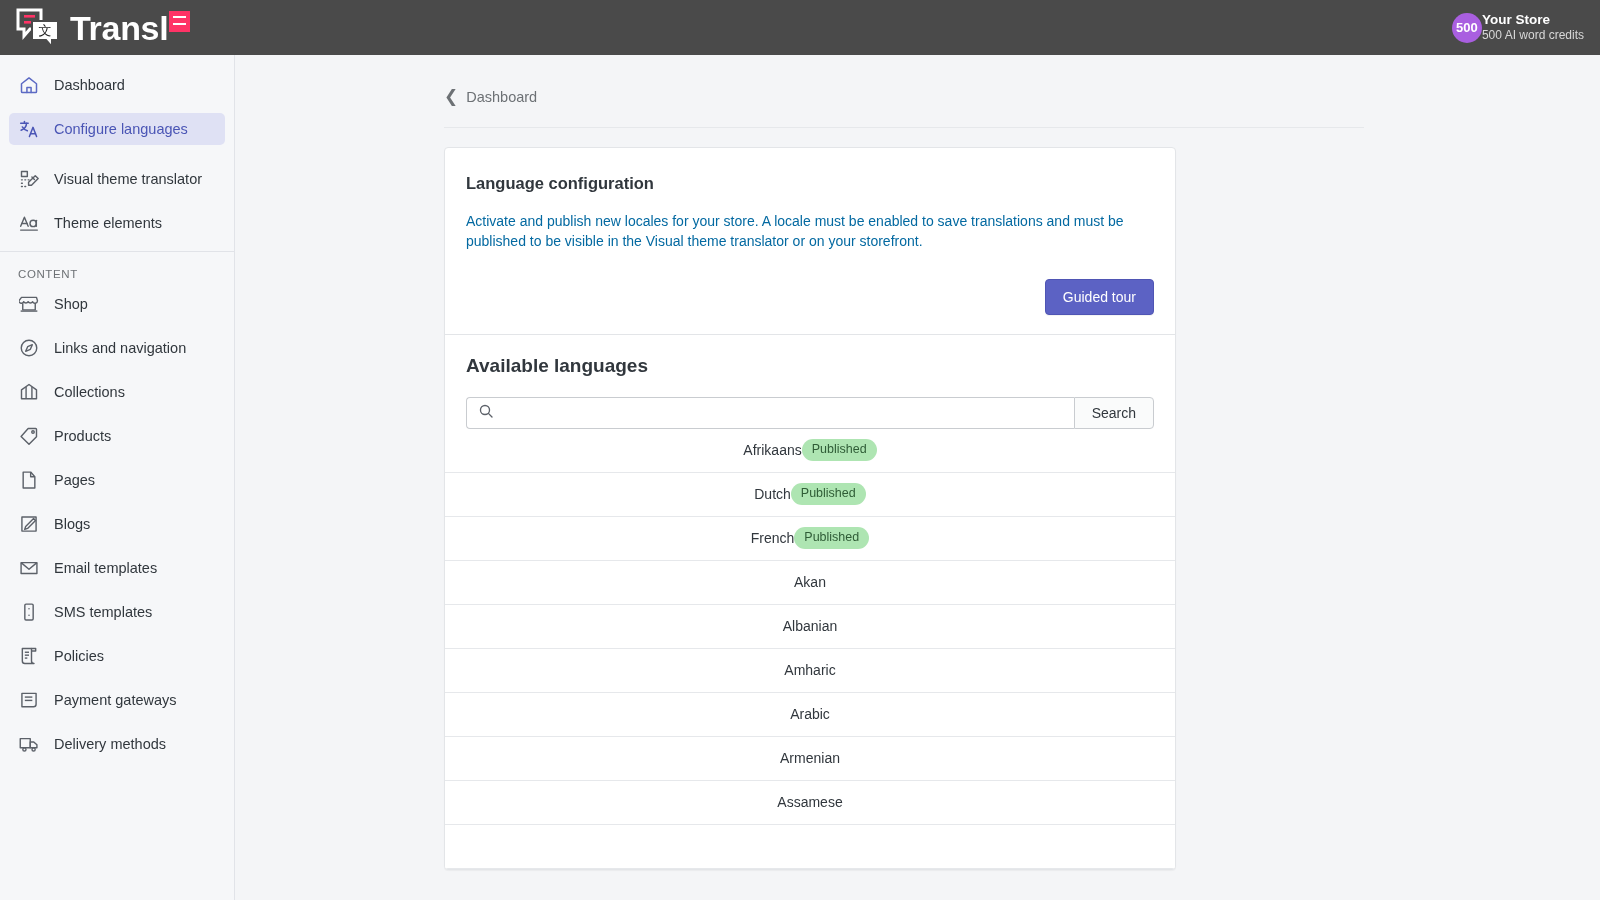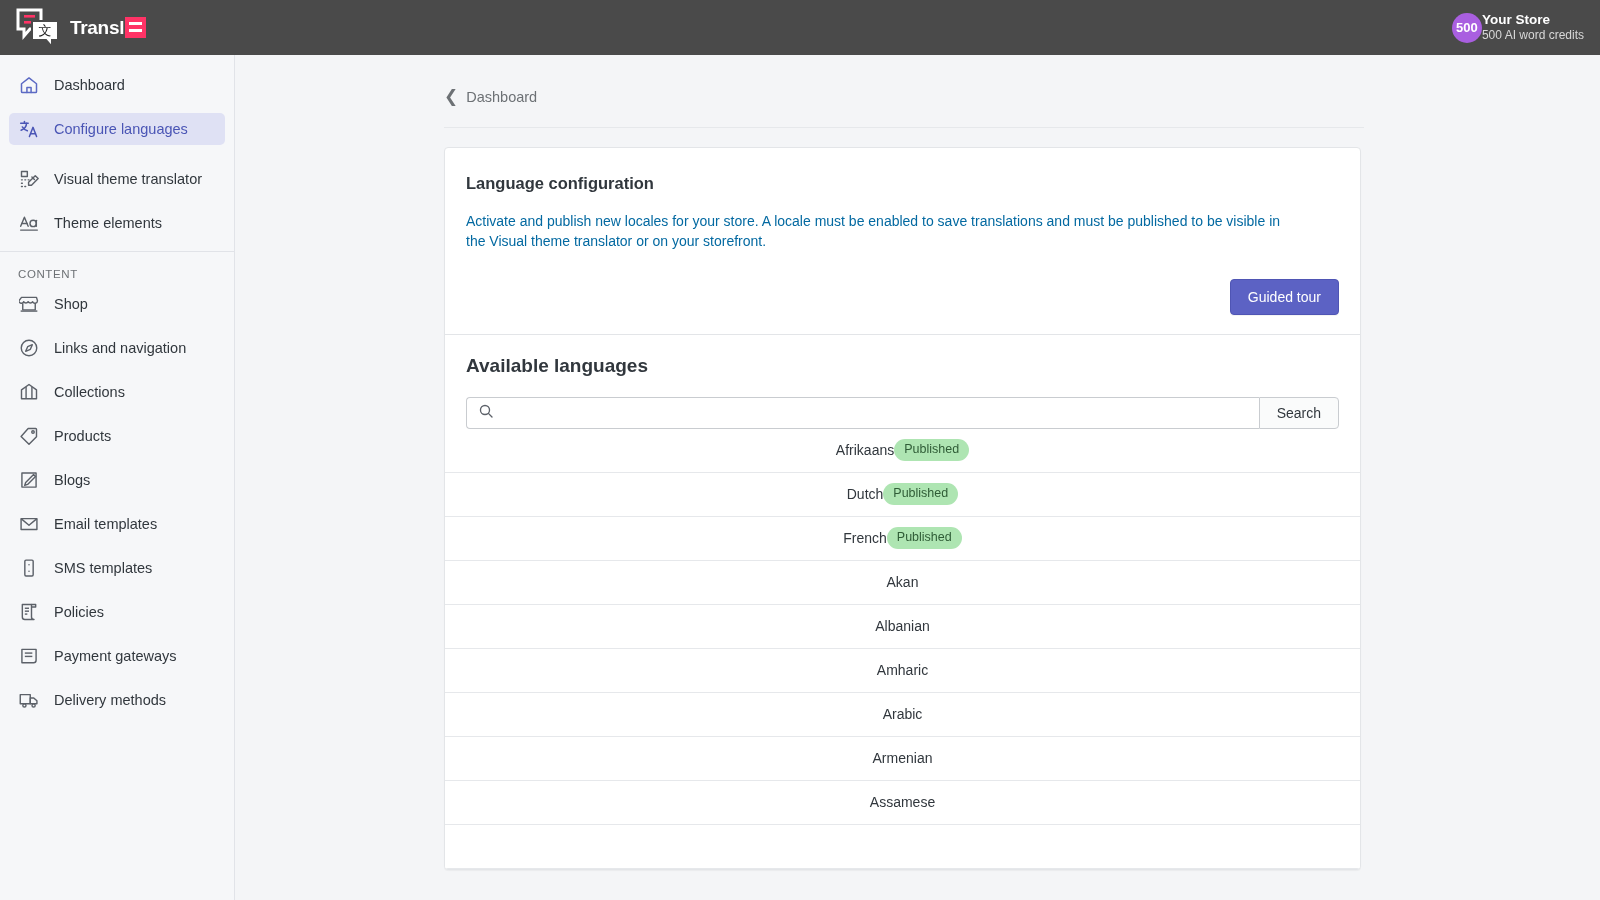--- a/index.html
+++ b/index.html
@@ -15,22 +15,22 @@
   .topbar {
     position: absolute; top: 0; left: 0;
     width: 1600px; height: 55px;
     background: #4a4a4a;
     display: flex; align-items: center;
     z-index: 20;
   }
   .brand { display: flex; align-items: center; padding-left: 16px; gap: 10px; }
   .brand-mark { width: 44px; height: 42px; position: relative; flex: 0 0 auto; }
   .brand-text {
-    font-size: 19px; font-weight: bold; color: #ffffff;
-    letter-spacing: -0.3px; display: flex; align-items: center;
+    font-size: 34px; font-weight: bold; color: #ffffff;
+    letter-spacing: -0.3px; display: flex; 
     line-height: 1;
   }
   .brand-text .accent-box {
     display: inline-block; width: 21px; height: 21px;
     background: #ff3366; margin-left: 1px; position: relative;
     vertical-align: middle;
   }
   .brand-text .accent-box::before,
   .brand-text .accent-box::after {
     content: ""; position: absolute; left: 4px; width: 13px; height: 2.5px;
@@ -95,21 +95,21 @@
     padding: 33px 0 0 208px;
     cursor: pointer; width: max-content;
   }
   .breadcrumb .chev { font-size: 17px; line-height: 1; color: #6d7175; }
   .hr-under-crumb {
     margin: 22px 0 0 208px; width: 920px; height: 1px; background: #e6e8eb;
   }
 
   .card-wrap {
     margin: 19px 0 0 208px;
-    width: 917px;
+    width: 732px;
     background: #ffffff;
     border: 1px solid #e3e5e8;
     border-radius: 4px;
     box-shadow: 0 1px 1px rgba(22,29,37,0.04);
     overflow: hidden;
   }
   .card-sep { height: 1px; background: #e3e5e8; width: 100%; }
 
   .panel-a { padding: 26px 21px 19px 21px; }
   .panel-title { font-size: 16.5px; color: #31373d; }
@@ -282,20 +282,29 @@
   <div class="nav-item">
     <span class="ico">
       <svg width="20" height="20" viewBox="0 0 24 24" fill="none" stroke="#5c6169" stroke-width="1.7" stroke-linejoin="round">
         <path d="M11 3 H20 a1 1 0 0 1 1 1 V13 L12 22 L2.5 12.5 Z"></path>
         <circle cx="16.8" cy="7.2" r="1.5"></circle>
       </svg>
     </span>
     <span>Products</span>
   </div>
 
+  <div class="nav-item">
+    <span class="ico">
+      <svg width="20" height="20" viewBox="0 0 24 24" fill="none" stroke="#5c6169" stroke-width="1.7" stroke-linejoin="round">
+        <path d="M5 2.5 h9 L19 8 v13.5 H5 Z"></path>
+        <path d="M14 2.5 V8 h5"></path>
+      </svg>
+    </span>
+    <span>Pages</span>
+  </div>
 
   <div class="nav-item">
     <span class="ico">
       <svg width="20" height="20" viewBox="0 0 24 24" fill="none" stroke="#5c6169" stroke-width="1.7" stroke-linejoin="round">
         <path d="M3.5 3.5 h17 v17 h-17 z"></path>
         <path d="M17.5 5.5 L8 15 L6.8 18.5 L10.3 17.3 L19.8 7.8 Z" fill="none"></path>
       </svg>
     </span>
     <span>Blogs</span>
   </div>

